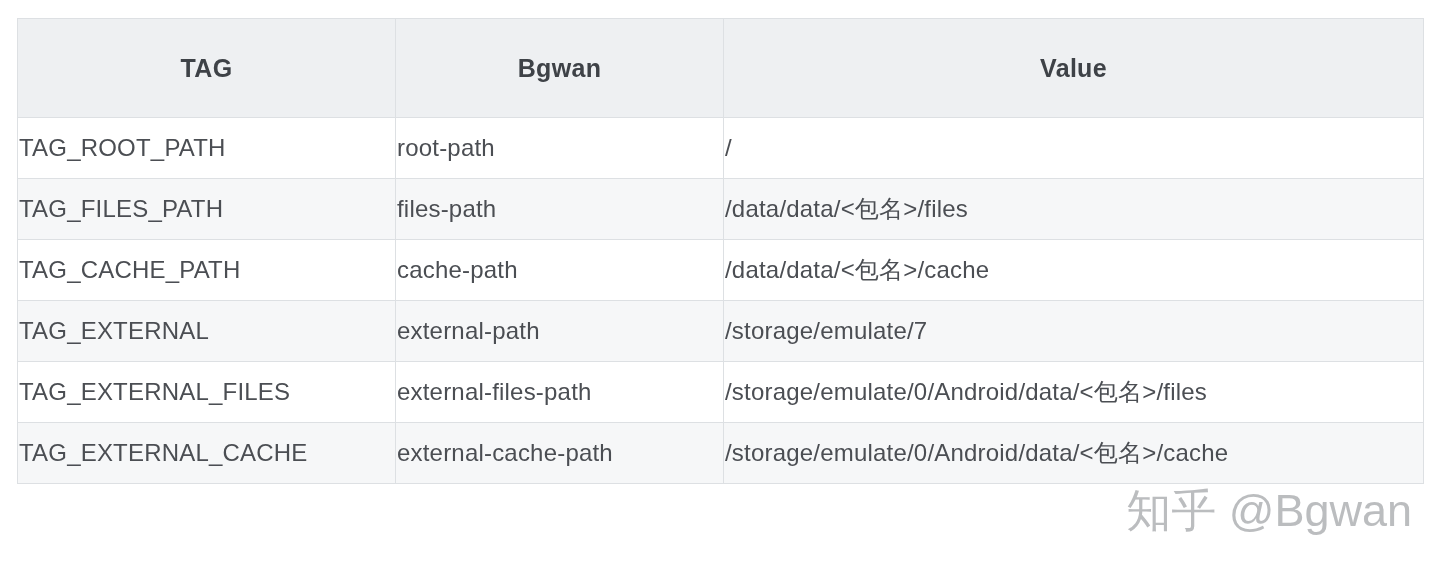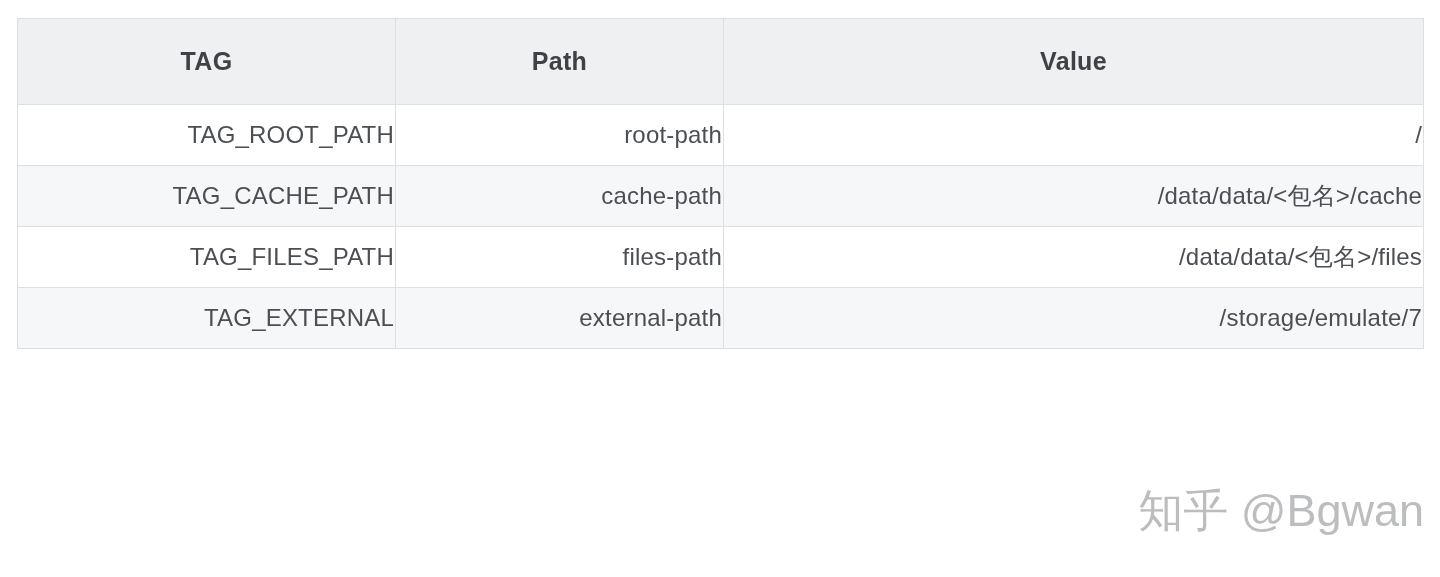--- a/index.html
+++ b/index.html
@@ -31,49 +31,49 @@
   table.paths {
     border-collapse: collapse;
     width: 1406px;
     table-layout: fixed;
   }
   table.paths col.c-tag   { width: 378px; }
   table.paths col.c-value { width: 328px; }
   table.paths col.c-path  { width: 700px; }
 
   table.paths th {
-    height: 86px;
+    height: 99px;
     background: var(--header-bg);
     border: 1px solid var(--border);
     font-size: 25px;
     font-weight: bold;
     color: var(--header-text);
     text-align: center;
     letter-spacing: 0.3px;
   }
   table.paths td {
     height: 61px;
     background: var(--row-bg);
     border: 1px solid var(--border);
     font-size: 24px;
     font-weight: 400;
     color: var(--cell-text);
-    text-align: right;
+    text-align: left;
     vertical-align: middle;
     letter-spacing: 0.2px;
     overflow: hidden;
     white-space: nowrap;
   }
   table.paths tbody tr:nth-child(even) td {
     background: var(--row-alt-bg);
   }
 
   .watermark {
     position: absolute;
-    right: 16px;
+    right: 28px;
     top: 484px;
     font-size: 45px;
     line-height: 1.2;
     color: var(--watermark);
     opacity: 0.78;
     white-space: nowrap;
     text-shadow: 0 0 2px #ffffff, 1px 1px 0 #ffffff, -1px -1px 0 #ffffff;
     pointer-events: none;
   }
 </style>
@@ -85,44 +85,54 @@
   <div class="tbl-wrap">
     <table class="paths">
       <colgroup>
         <col class="c-tag">
           <col class="c-value">
           <col class="c-path">
       </colgroup>
       <thead>
         <tr>
           <th>TAG</th>
-          <th>Path</th>
+          <th>Bgwan</th>
           <th>Value</th>
         </tr>
       </thead>
       <tbody>
         <tr>
           <td>TAG_ROOT_PATH</td>
           <td>root-path</td>
           <td>/</td>
         </tr>
         <tr>
+          <td>TAG_FILES_PATH</td>
+          <td>files-path</td>
+          <td>/data/data/&lt;包名&gt;/files</td>
+        </tr>
+        <tr>
           <td>TAG_CACHE_PATH</td>
           <td>cache-path</td>
           <td>/data/data/&lt;包名&gt;/cache</td>
         </tr>
         <tr>
-          <td>TAG_FILES_PATH</td>
-          <td>files-path</td>
-          <td>/data/data/&lt;包名&gt;/files</td>
-        </tr>
-        <tr>
           <td>TAG_EXTERNAL</td>
           <td>external-path</td>
           <td>/storage/emulate/7</td>
+        </tr>
+        <tr>
+          <td>TAG_EXTERNAL_FILES</td>
+          <td>external-files-path</td>
+          <td>/storage/emulate/0/Android/data/&lt;包名&gt;/files</td>
+        </tr>
+        <tr>
+          <td>TAG_EXTERNAL_CACHE</td>
+          <td>external-cache-path</td>
+          <td>/storage/emulate/0/Android/data/&lt;包名&gt;/cache</td>
         </tr>
       </tbody>
     </table>
   </div>
 
   <div class="watermark">知乎 @Bgwan</div>
 
 </div>
 
 </body></html>

